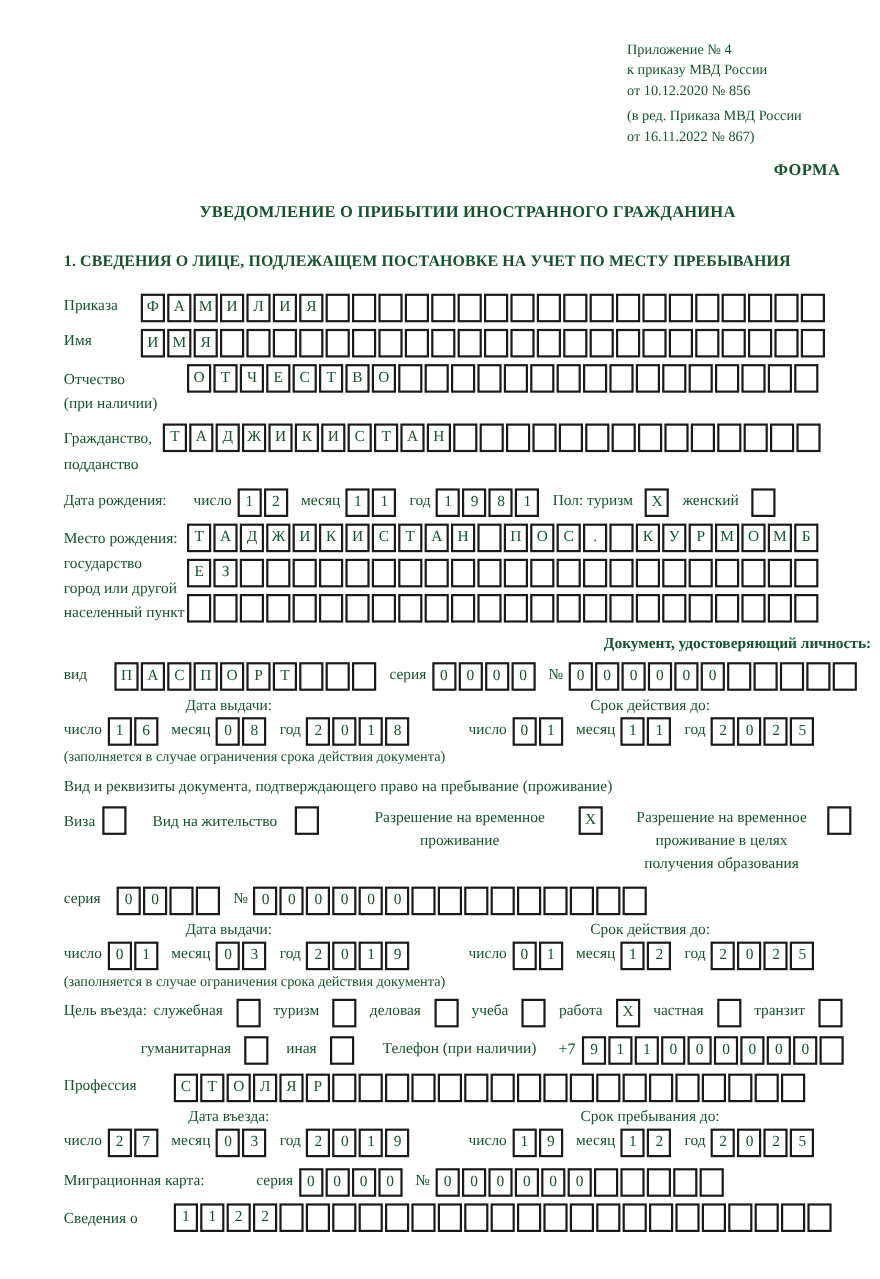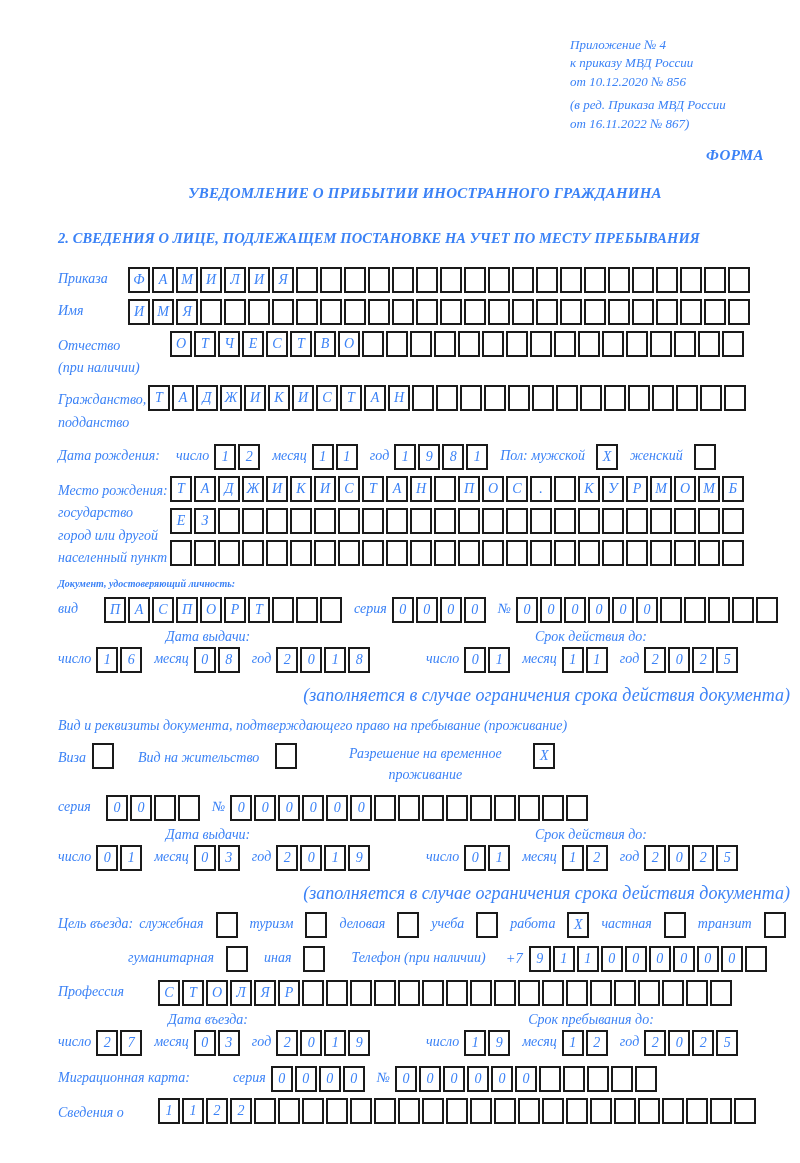--- a/index.html
+++ b/index.html
@@ -1,19 +1,19 @@
 <!DOCTYPE html>
 <html><head>
 <meta charset="utf-8">
 <style>
   html,body{margin:0;padding:0;background:#fff;}
   .page{
-    width:800px;height:1163px;box-sizing:border-box;background:#fff;color:#3b82f6;
+    width:800px;height:1163px;box-sizing:border-box;background:#fff;color:#14532d;
     font-family:"Liberation Serif","DejaVu Serif",serif;font-size:14px;
-    padding:36px 8px 0 58px;position:relative;overflow:hidden;font-style:italic;
+    padding:36px 8px 0 58px;position:relative;overflow:hidden;
   }
   
   .hdr-right{margin-left:auto;width:196px;font-size:13px;line-height:1.42;margin-right:26px;}
   .hdr-right div{white-space:nowrap;}
   .hdr-gap{margin-top:5px;}
   .forma{font-weight:bold;text-align:right;padding-right:28px;font-size:15px;margin-top:14px;letter-spacing:.4px;}
   
   .title{text-align:center;font-weight:bold;font-size:15px;margin-top:18px;line-height:1.55;letter-spacing:.2px;}
   .blank-line{display:inline-block;width:52px;border-bottom:2px solid #222;height:3px;margin-left:10px;}
   .sec-head{font-weight:bold;font-size:14.5px;margin-top:24px;margin-bottom:20px;letter-spacing:.1px;}
@@ -26,31 +26,31 @@
     display:inline-block;width:18px;height:22px;border:2px solid #1a1a1a;margin-right:2px;
     text-align:center;font-size:14px;line-height:22px;background:#fff;flex:0 0 auto;
   }
   .w70{width:70px;} .w112{width:112px;} .w90{width:90px;} .w100{width:100px;} .w145{width:145px;}
   .stack .boxrow{margin-bottom:6px;}
   
   .dlab{padding-top:4px;margin:0 5px 0 10px;flex:0 0 auto;}
   .dlab.first{margin-left:0;}
   .cb{margin-left:6px;}
   
-  .center-bold{text-align:left;font-weight:bold;font-size:10px;margin:0 0 8px;}
+  .center-bold{text-align:right;font-weight:bold;font-size:14px;margin:0 0 8px;}
   
   .dates{display:flex;margin-top:2px;}
   .dcol{display:flex;flex-direction:column;}
   .dcol.left{width:368px;}
   .dcol.right{flex:1;}
   .dtitle{text-align:center;font-size:14px;margin-bottom:2px;}
   .dcol.left .dtitle{width:300px;}
   .dcol.right .dtitle{width:330px;}
   .drow{display:flex;align-items:flex-start;}
-  .note{font-size:18px;text-align:right;margin:12px 2px 8px 0;}
+  .note{font-size:13px;text-align:left;margin:2px 2px 8px 0;}
   .para{line-height:1.75;margin-bottom:2px;}
   
   .optrow{display:flex;align-items:flex-start;margin:4px 0 10px;}
   .opt{display:flex;align-items:flex-start;}
   .opt .olabel{text-align:center;line-height:1.5;}
   .opt .onarrow{width:204px;}
   .opt .onarrow2{width:180px;}
   .purpose-row{display:flex;align-items:flex-start;margin-bottom:8px;flex-wrap:nowrap;}
   .purpose-row .plab{padding-top:4px;margin-right:6px;white-space:nowrap;}
   .indent70{margin-left:70px;}
@@ -69,21 +69,21 @@
     <div class="hdr-gap">(в ред. Приказа МВД России</div>
     <div>от 16.11.2022 № 867)</div>
   </div>
 
   <div class="forma">ФОРМА</div>
 
   <div class="title">
     <div>УВЕДОМЛЕНИЕ О ПРИБЫТИИ ИНОСТРАННОГО ГРАЖДАНИНА</div>
   </div>
 
-  <div class="sec-head">2. СВЕДЕНИЯ О ЛИЦЕ, ПОДЛЕЖАЩЕМ ПОСТАНОВКЕ НА УЧЕТ ПО МЕСТУ ПРЕБЫВАНИЯ</div>
+  <div class="sec-head">1. СВЕДЕНИЯ О ЛИЦЕ, ПОДЛЕЖАЩЕМ ПОСТАНОВКЕ НА УЧЕТ ПО МЕСТУ ПРЕБЫВАНИЯ</div>
 
   <div class="frow">
     <span class="lab w70">Приказа</span>
     <span class="boxes">
         <span class="box">Ф</span>
         <span class="box">А</span>
         <span class="box">М</span>
         <span class="box">И</span>
         <span class="box">Л</span>
         <span class="box">И</span>
@@ -221,21 +221,21 @@
         <span class="box">1</span>
         <span class="box">1</span>
       </span>
     <span class="dlab">год</span>
     <span class="boxes">
         <span class="box">1</span>
         <span class="box">9</span>
         <span class="box">8</span>
         <span class="box">1</span>
       </span>
-    <span class="dlab">Пол: мужской</span>
+    <span class="dlab">Пол: туризм</span>
     <span class="box cb">X</span>
     <span class="dlab">женский</span>
     <span class="box cb"></span>
   </div>
 
   <div class="frow">
     <span class="lab lab2 w112">
       <div>Место рождения:</div>
       <div>государство</div>
       <div>город или другой</div>
@@ -420,20 +420,24 @@
       <span class="box cb"></span>
     </span>
     <span class="opt" style="margin-left:22px">
       <span class="olabel" style="padding-top:4px">Вид на жительство</span>
       <span class="box cb" style="margin-left:16px"></span>
     </span>
     <span class="opt" style="margin-left:24px">
       <span class="olabel onarrow">Разрешение на временное проживание</span>
       <span class="box cb">X</span>
     </span>
+    <span class="opt" style="margin-left:16px">
+      <span class="olabel onarrow2">Разрешение на временное проживание в целях получения образования</span>
+      <span class="box cb"></span>
+    </span>
   </div>
 
   <div class="frow">
     <span class="lab" style="width:48px">серия</span>
     <span class="boxes">
         <span class="box">0</span>
         <span class="box">0</span>
         <span class="box"></span>
         <span class="box"></span>
       </span>

